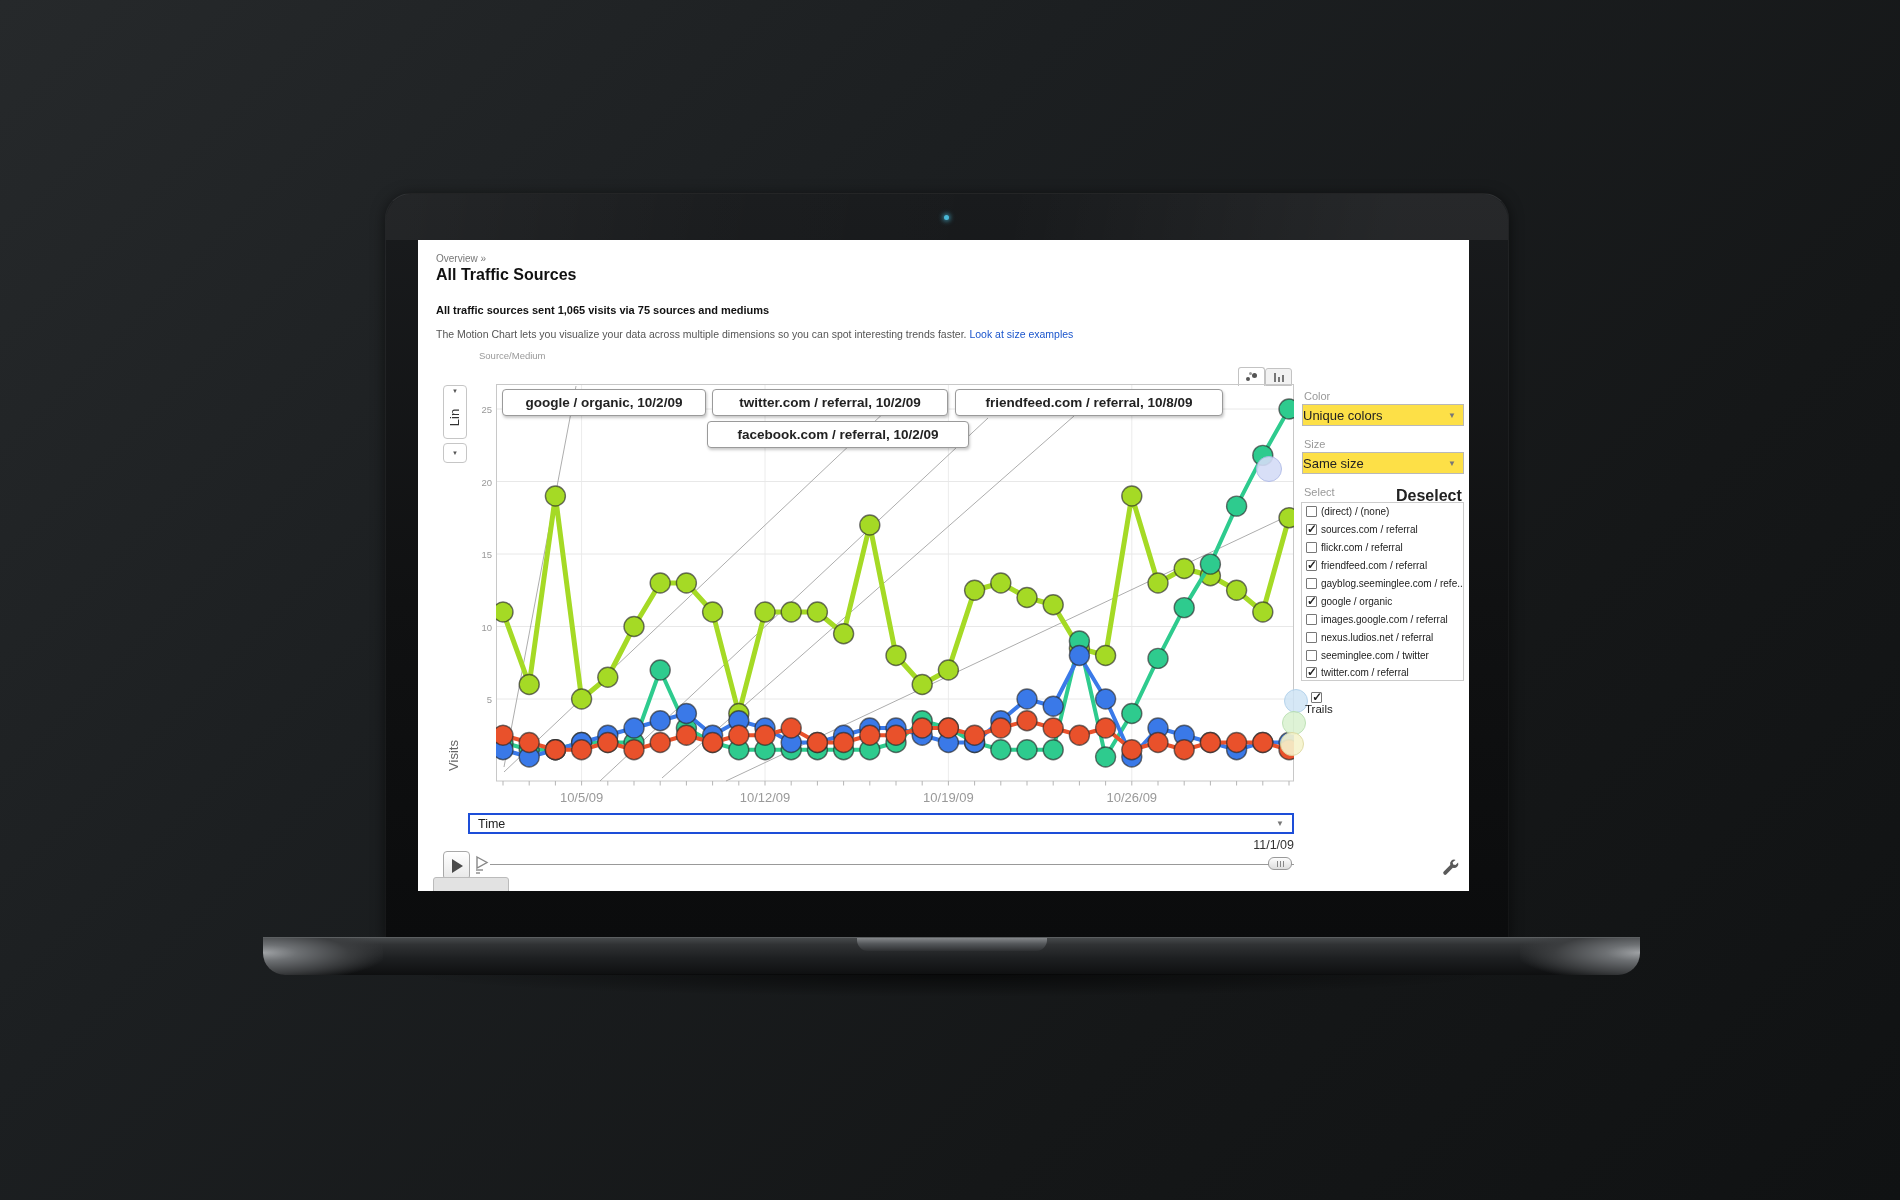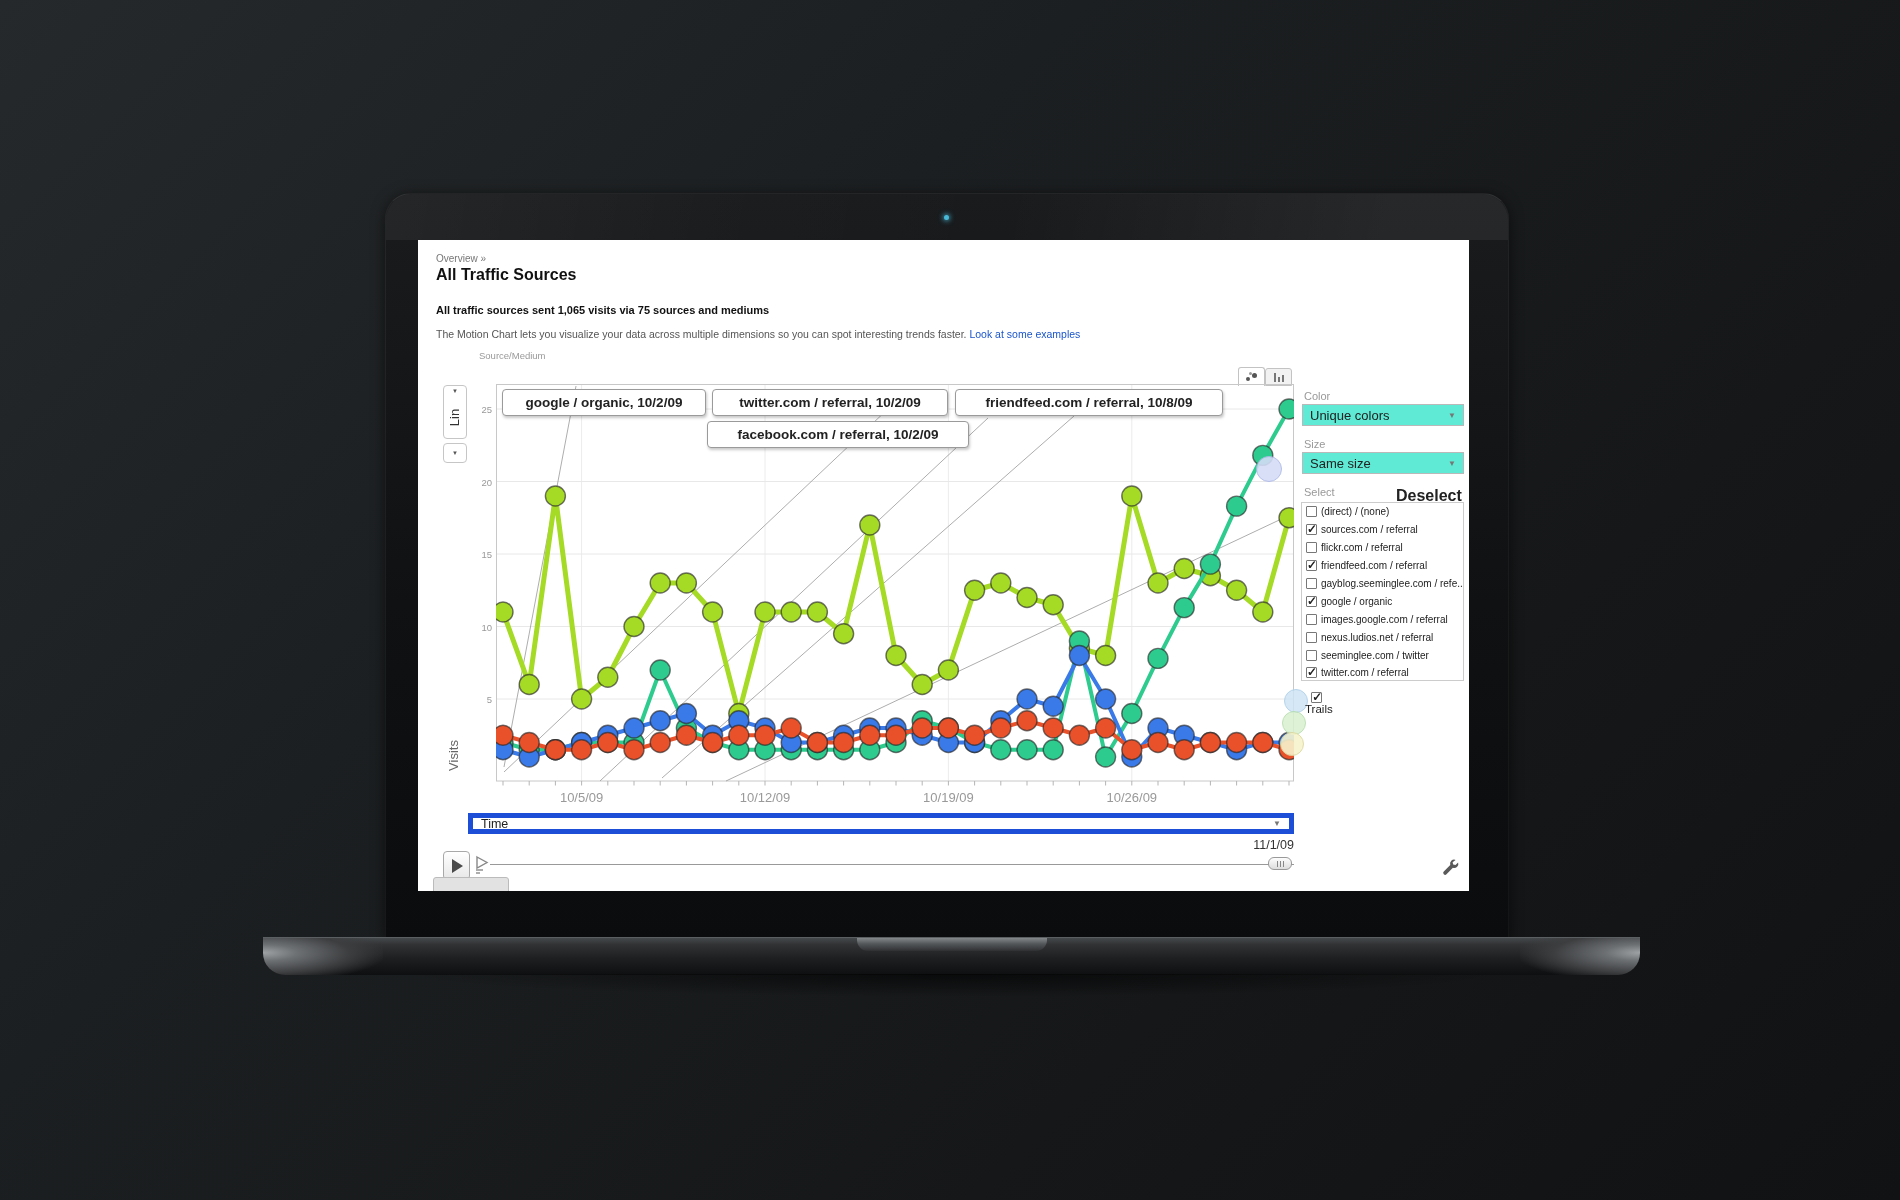--- a/index.html
+++ b/index.html
@@ -72,35 +72,35 @@
   .ytick{position:absolute;left:40px;width:34px;text-align:right;font-size:9.5px;color:#999;}
   .xtick{position:absolute;width:70px;text-align:center;font-size:13px;color:#999;top:550px;}
   
   .tip{position:absolute;height:27px;background:#fff;border:1px solid #9a9a9a;border-radius:4px;
     box-shadow:1px 2px 3px rgba(0,0,0,.22);font-size:13.5px;font-weight:bold;color:#222;
     display:flex;align-items:center;justify-content:center;white-space:nowrap;z-index:6;}
   
   .ghost{position:absolute;border-radius:50%;z-index:4;}
   
   .p-label{position:absolute;font-size:11px;color:#999;}
-  .dd{position:absolute;height:22px;background:#5eead4;border:1px solid #b9b9b9;display:flex;
-    align-items:center;font-size:13px;color:#222;padding-left:7px;cursor:pointer;}
+  .dd{position:absolute;height:22px;background:#fde047;border:1px solid #b9b9b9;display:flex;
+    align-items:center;font-size:13px;color:#222;cursor:pointer;}
   .dd .arr{position:absolute;right:7px;font-size:8px;color:#777;}
   .deselect{position:absolute;font-size:16px;font-weight:bold;color:#222;cursor:pointer;}
   .src-list{position:absolute;left:883px;top:262px;width:163px;height:179px;border:1px solid #ccc;
     background:#fff;overflow:hidden;}
   .src-row{display:flex;align-items:center;height:17.9px;padding-left:4px;cursor:pointer;}
   .cbx{width:11px;height:11px;border:1px solid #777;border-radius:1px;background:#fff;position:relative;
     flex:0 0 auto;}
   .cbx.on::after{content:"\2713";position:absolute;left:0px;top:-3px;font-size:12px;font-weight:bold;color:#222;}
   .src-row span.lbl{font-size:10px;color:#222;margin-left:4px;white-space:nowrap;}
   .trails-row{position:absolute;left:883px;top:452px;display:flex;align-items:center;cursor:pointer;z-index:5;flex-direction:column;}
   .trails-row span.lbl{font-size:11.5px;color:#222;margin-left:4px;}
   
-  .time-dd{position:absolute;left:50px;top:573px;width:826px;height:21px;border:5px solid #1d4ed8;
+  .time-dd{position:absolute;left:50px;top:573px;width:826px;height:21px;border:2px solid #1d4ed8;
     background:#fff;display:flex;align-items:center;font-size:12.5px;color:#222;padding-left:8px;cursor:pointer;}
   .time-dd .arr{position:absolute;right:8px;font-size:8px;color:#777;}
   .cur-date{position:absolute;left:776px;top:598px;width:100px;text-align:right;font-size:12.5px;color:#333;}
   .play{position:absolute;left:25px;top:611px;width:27px;height:29px;border:1px solid #a8a8a8;border-radius:4px;
     background:linear-gradient(180deg,#fff,#e7e7e7);display:flex;align-items:center;justify-content:center;cursor:pointer;}
   .play .pt{width:0;height:0;border-left:11px solid #4a4a4a;border-top:7px solid transparent;border-bottom:7px solid transparent;margin-left:2px;}
   .loop-ico{position:absolute;left:56px;top:614px;cursor:pointer;}
   .slider-track{position:absolute;left:72px;top:624px;width:804px;height:1px;background:#999;}
   .slider-handle{position:absolute;left:850px;top:617px;width:24px;height:13px;border:1px solid #999;
     border-radius:6px;background:linear-gradient(180deg,#fdfdfd,#ddd);display:flex;align-items:center;
@@ -116,21 +116,21 @@
 <div class="stage">
   <div class="bezel">
     <div class="webcam"></div>
 
     <div class="screen">
       <div class="crumb">Overview »</div>
       <div class="title">All Traffic Sources</div>
       <div class="subtitle">All traffic sources sent 1,065 visits via 75 sources and mediums</div>
       <div class="desc">
         <span>The Motion Chart lets you visualize your data across multiple dimensions so you can spot interesting trends faster.</span>
-        <a>Look at some examples</a>
+        <a>Look at size examples</a>
       </div>
 
       <div class="dim-label">Source/Medium</div>
 
       <div class="tabs">
         <div class="ctab">
           <span class="dots-ico">
               <i></i>
               <i></i>
               <i></i>

